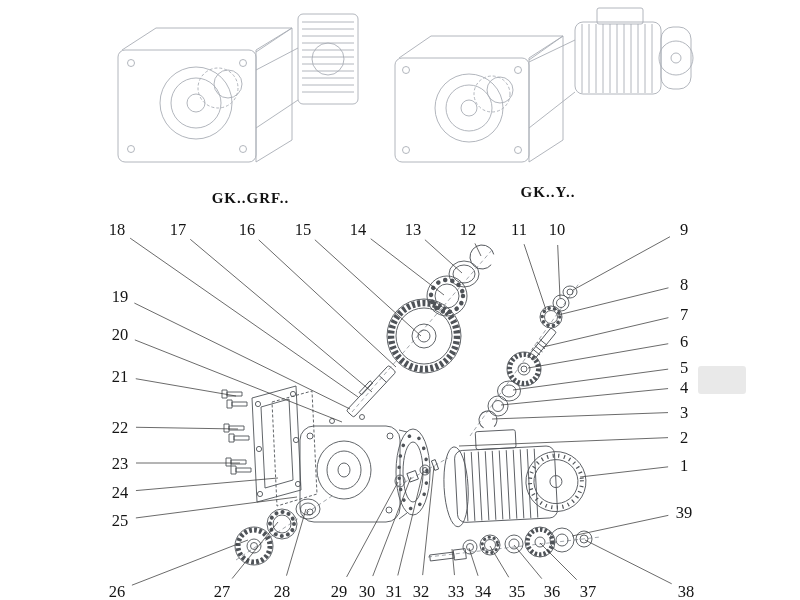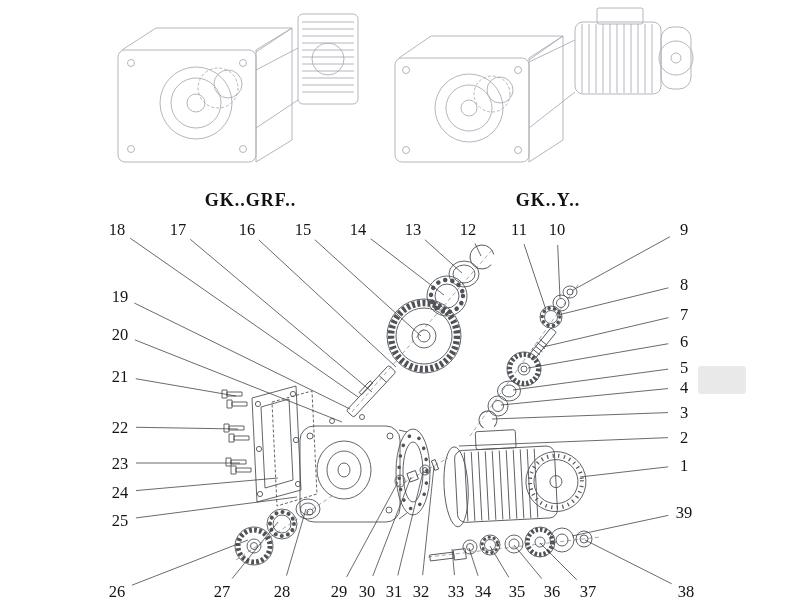--- a/index.html
+++ b/index.html
@@ -1,22 +1,22 @@
 <!DOCTYPE html>
 <html><head>
 <meta charset="utf-8">
 <style>
   html,body{margin:0;padding:0;background:#fff;}
   #stage{position:relative;width:800px;height:600px;background:#ffffff;overflow:hidden;
          font-family:"Liberation Serif",serif;}
   #art{position:absolute;left:0;top:0;}
-  .variant-label{position:absolute;font-weight:bold;font-size:18px;letter-spacing:1px;
+  .variant-label{position:absolute;font-weight:bold;font-size:15px;letter-spacing:1px;
                  color:#111;text-align:center;font-family:"Liberation Serif",serif;}
   #vl-grf{left:178px;top:190px;width:145px;}
-  #vl-y{left:493px;top:190px;width:110px;}
+  #vl-y{left:493px;top:184px;width:110px;}
   .watermark-blob{position:absolute;left:698px;top:366px;width:48px;height:28px;
                   background:#d7d7d7;opacity:.55;border-radius:3px;}
   #callout-layer line{stroke:#3a3a3a;stroke-width:0.75;}
   #callout-layer text{font-family:"Liberation Serif",serif;font-size:16.5px;fill:#141414;text-anchor:middle;}
 </style>
 </head>
 <body>
 
 <div id="stage">
 

